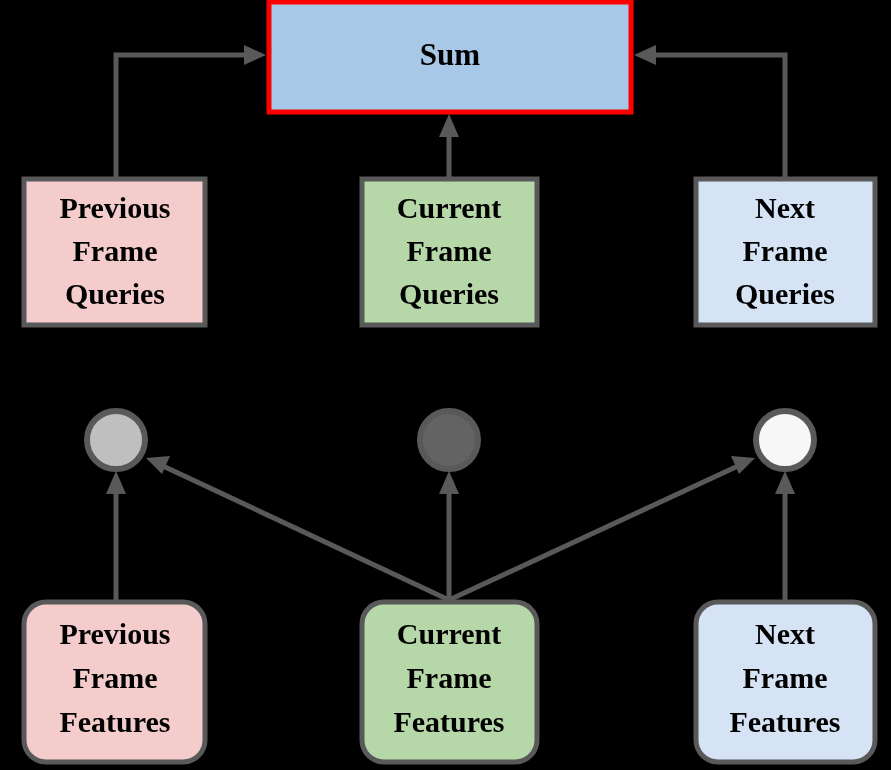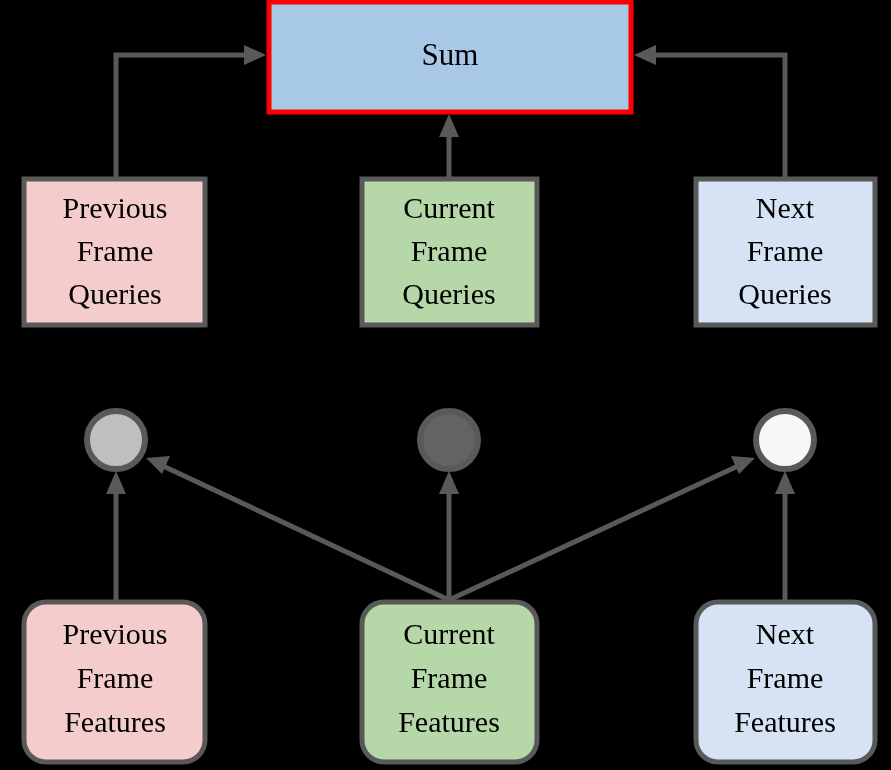--- a/index.html
+++ b/index.html
@@ -11,20 +11,21 @@
     width: 891px;
     height: 770px;
     overflow: hidden;
     font-family: "Liberation Serif", "DejaVu Serif", serif;
   }
   #diagram-root {
     position: relative;
     width: 739px;
     height: 770px;
     background: #000000;
+    font-weight: bold;
   }
   svg.diagram {
     display: block;
     width: 891px;
     height: 770px;
   }
   .node-label {
     font-family: "Liberation Serif", "DejaVu Serif", serif;
     fill: #000000;
     font-size: 30px;

